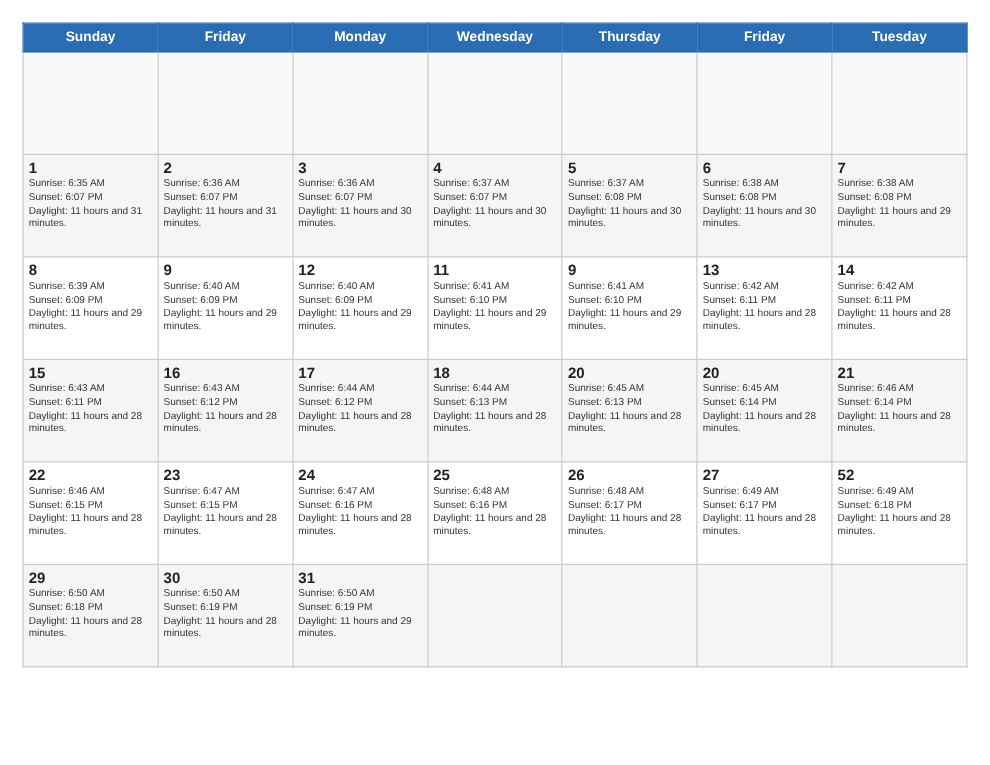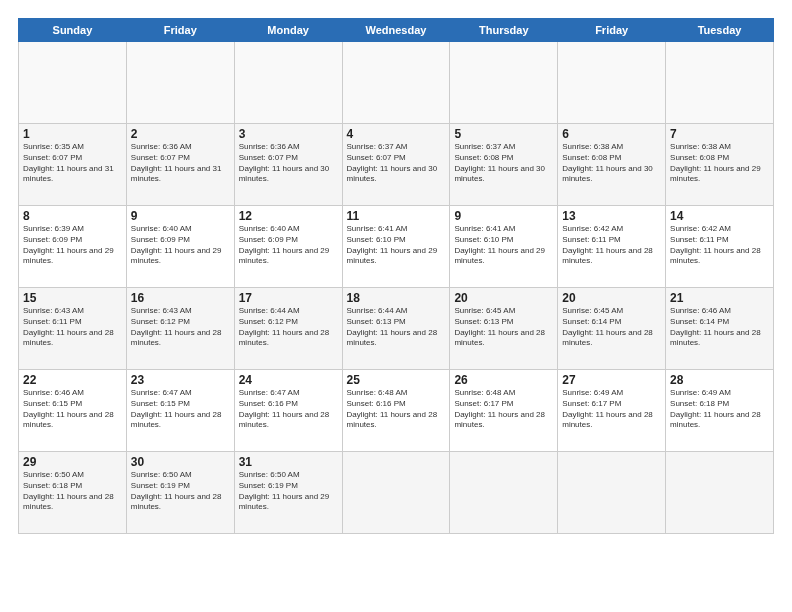--- a/index.html
+++ b/index.html
@@ -237,21 +237,21 @@
           </td>
           <td>
             <span class="day-num">26</span>
             <div class="day-info">Sunrise: 6:48 AM<br>Sunset: 6:17 PM<br>Daylight: 11 hours and 28 minutes.</div>
           </td>
           <td>
             <span class="day-num">27</span>
             <div class="day-info">Sunrise: 6:49 AM<br>Sunset: 6:17 PM<br>Daylight: 11 hours and 28 minutes.</div>
           </td>
           <td>
-            <span class="day-num">28</span>
+            <span class="day-num">52</span>
             <div class="day-info">Sunrise: 6:49 AM<br>Sunset: 6:18 PM<br>Daylight: 11 hours and 28 minutes.</div>
           </td>
         </tr>
         <tr>
           <td>
             <span class="day-num">29</span>
             <div class="day-info">Sunrise: 6:50 AM<br>Sunset: 6:18 PM<br>Daylight: 11 hours and 28 minutes.</div>
           </td>
           <td>
             <span class="day-num">30</span>

